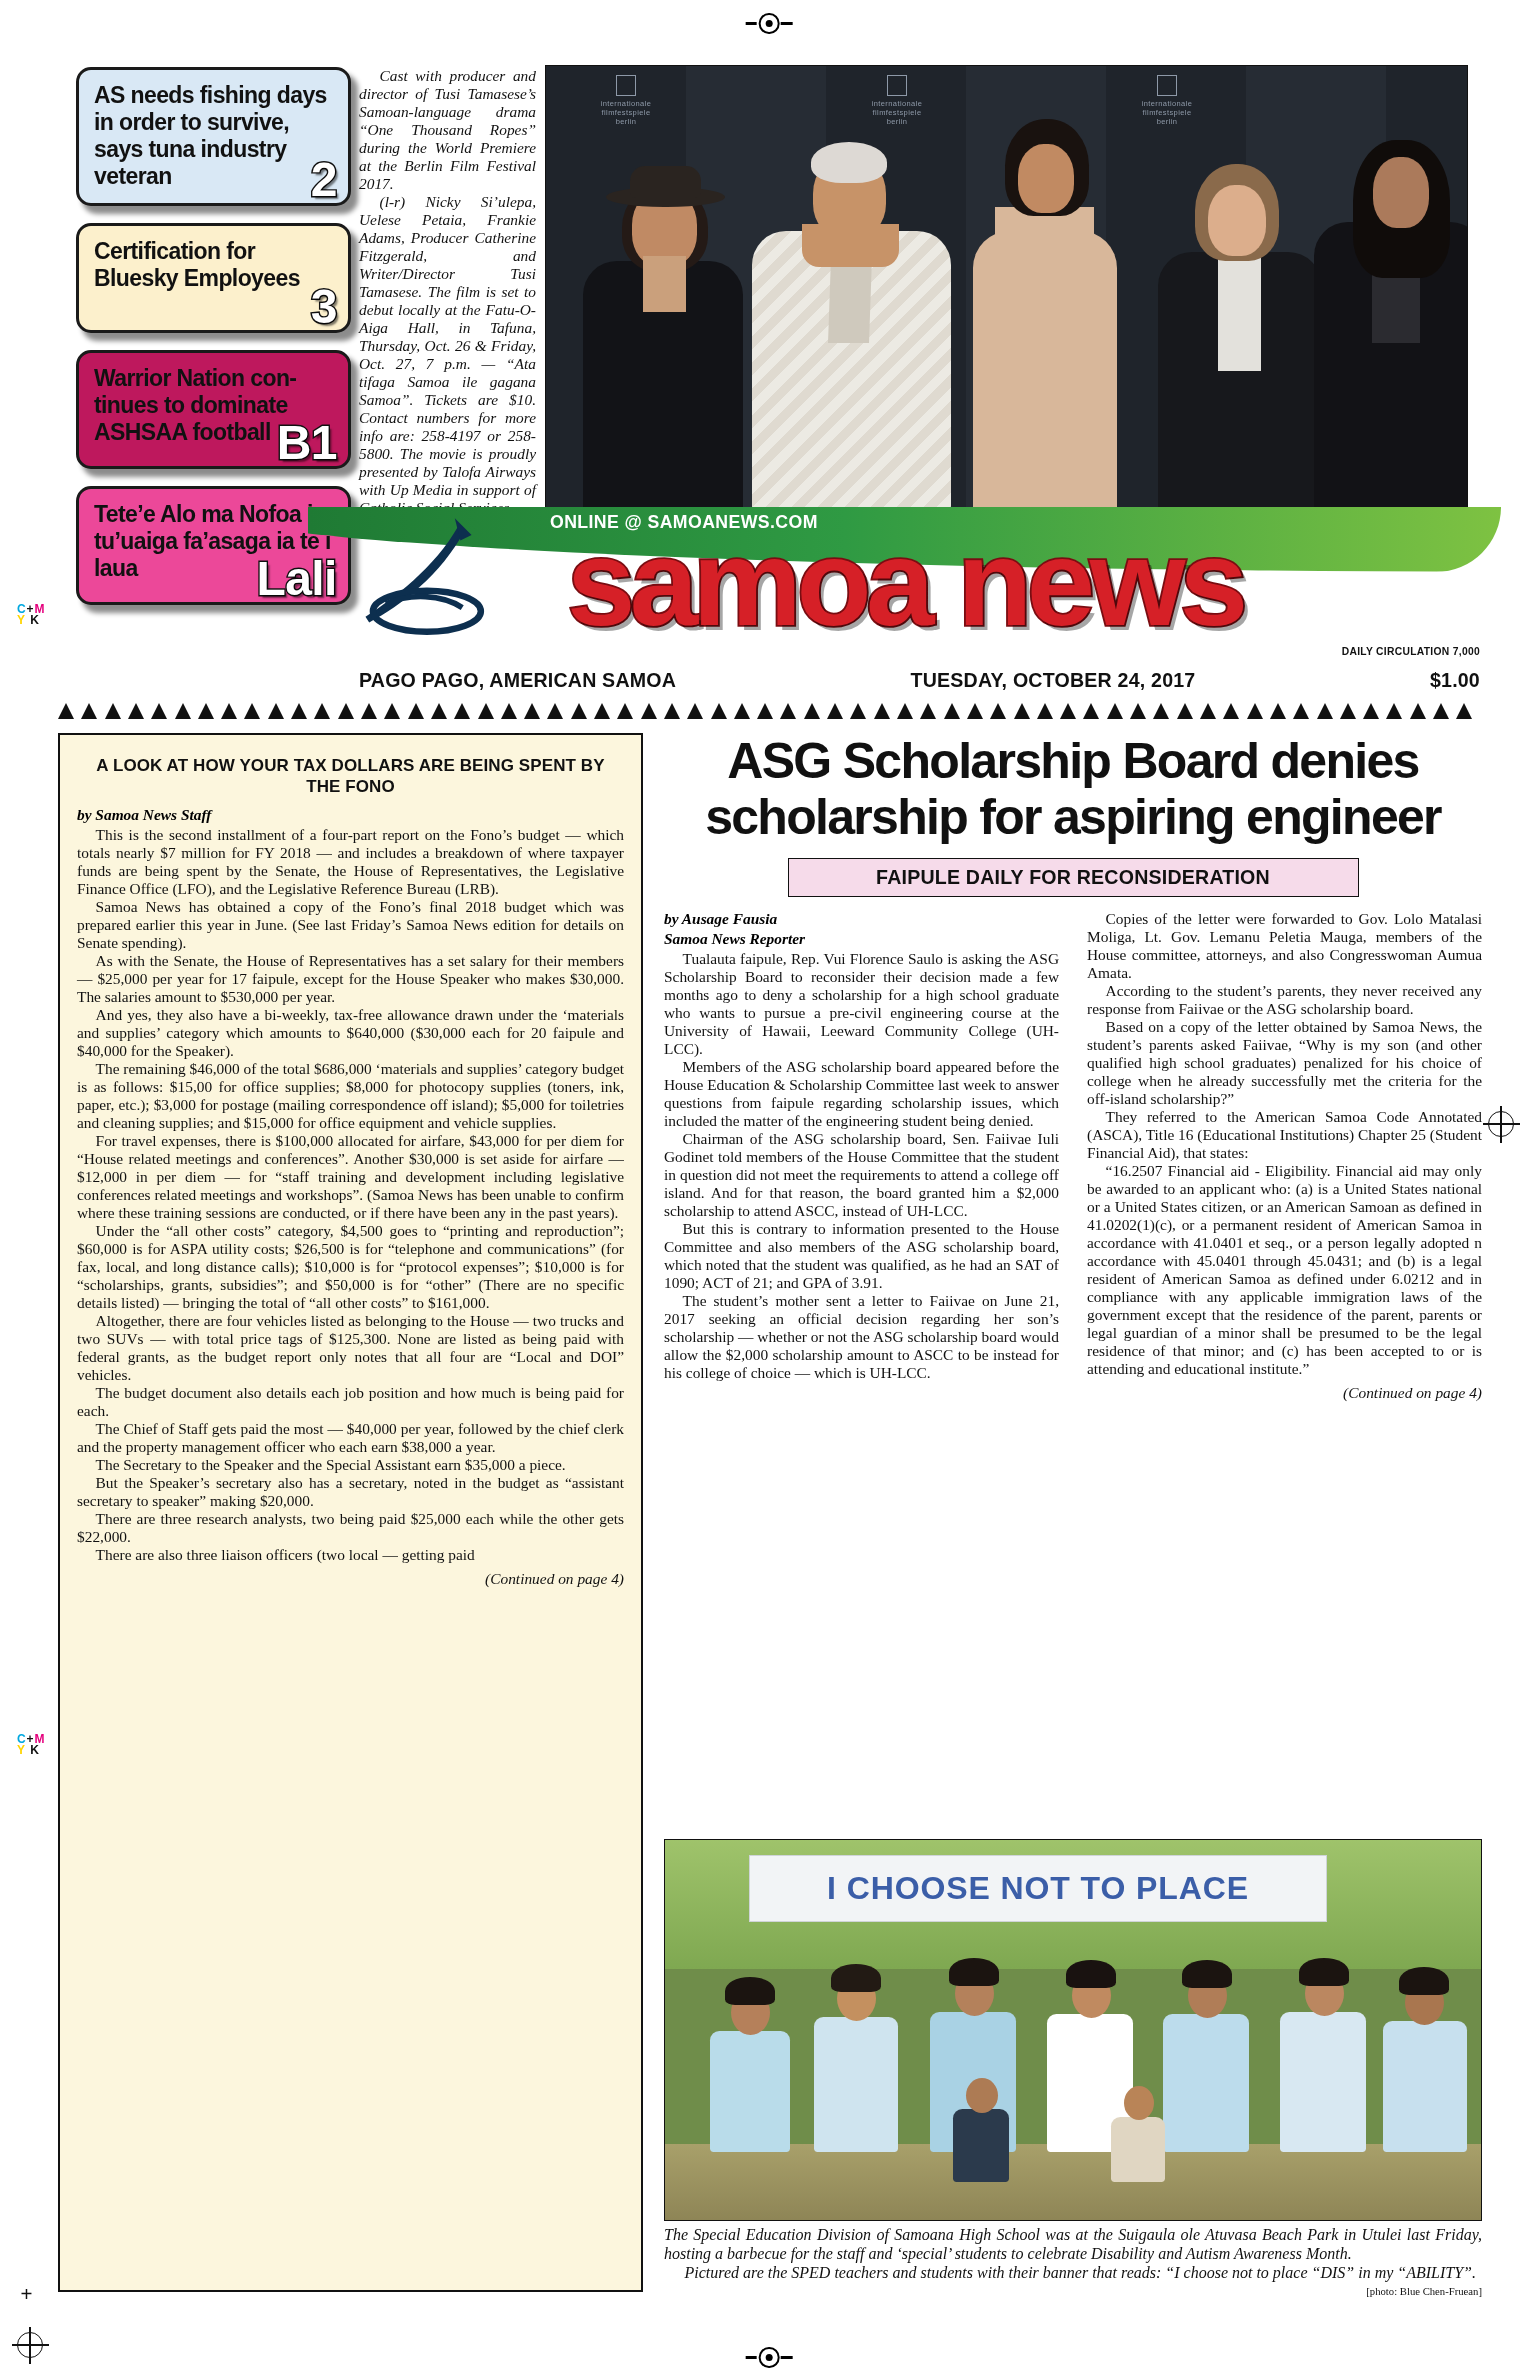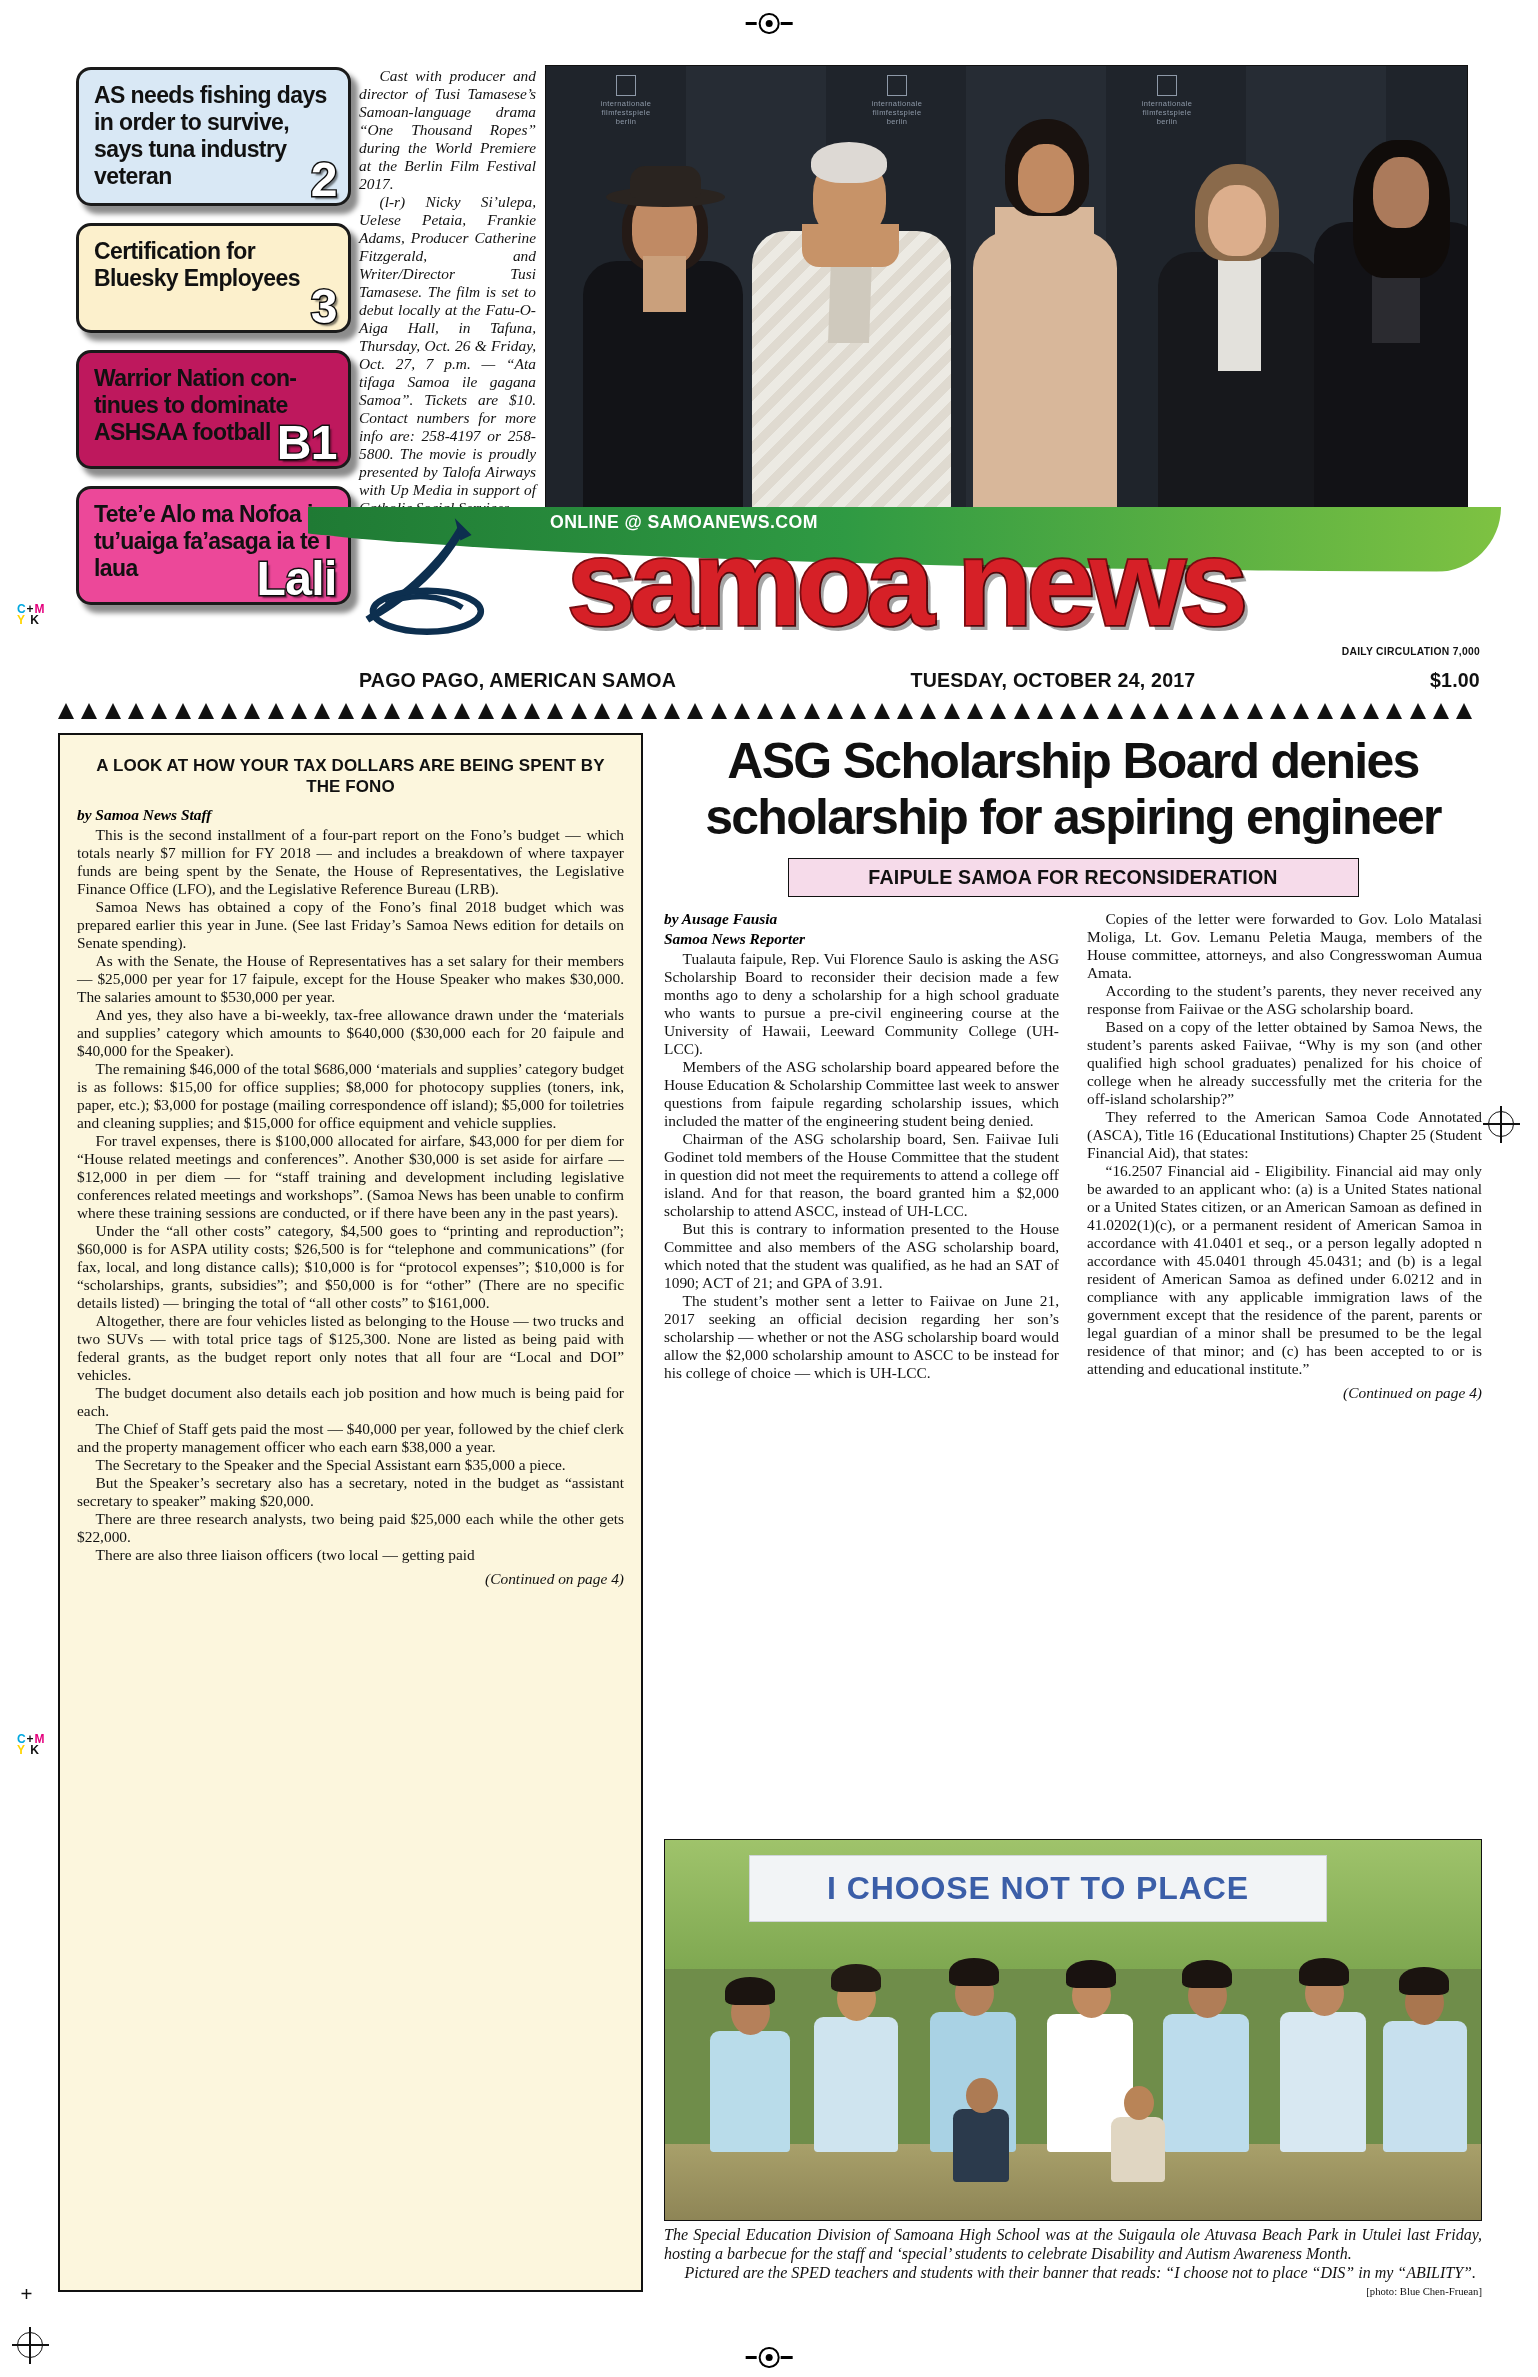--- a/index.html
+++ b/index.html
@@ -449,21 +449,21 @@
       <p>The Secretary to the Speaker and the Special Assistant earn $35,000 a piece.</p>
       <p>But the Speaker’s secretary also has a secretary, noted in the budget as “assistant secretary to speaker” making $20,000.</p>
       <p>There are three research analysts, two being paid $25,000 each while the other gets $22,000.</p>
       <p>There are also three liaison officers (two local — getting paid</p>
       <p class="contd">(Continued on page 4)</p>
     </div>
   </div>
 
   <div id="right-col">
     <div id="right-head">ASG Scholarship Board denies scholarship for aspiring engineer</div>
-    <div id="right-subhead">FAIPULE SAMOA FOR RECONSIDERATION</div>
+    <div id="right-subhead">FAIPULE DAILY FOR RECONSIDERATION</div>
 
     <div id="right-text">
       <div class="col">
         <div class="byline">by Ausage Fausia</div>
         <div class="byline">Samoa News Reporter</div>
         <div class="artcol">
           <p>Tualauta faipule, Rep. Vui Florence Saulo is asking the ASG Scholarship Board to reconsider their decision made a few months ago to deny a scholarship for a high school graduate who wants to pursue a pre-civil engineering course at the University of Hawaii, Leeward Community College (UH-LCC).</p>
           <p>Members of the ASG scholarship board appeared before the House Education &amp; Scholarship Committee last week to answer questions from faipule regarding scholarship issues, which included the matter of the engineering student being denied.</p>
           <p>Chairman of the ASG scholarship board, Sen. Faiivae Iuli Godinet told members of the House Committee that the student in question did not meet the requirements to attend a college off island. And for that reason, the board granted him a $2,000 scholarship to attend ASCC, instead of UH-LCC.</p>
           <p>But this is contrary to information presented to the House Committee and also members of the ASG scholarship board, which noted that the student was qualified, as he had an SAT of 1090; ACT of 21; and GPA of 3.91.</p>

